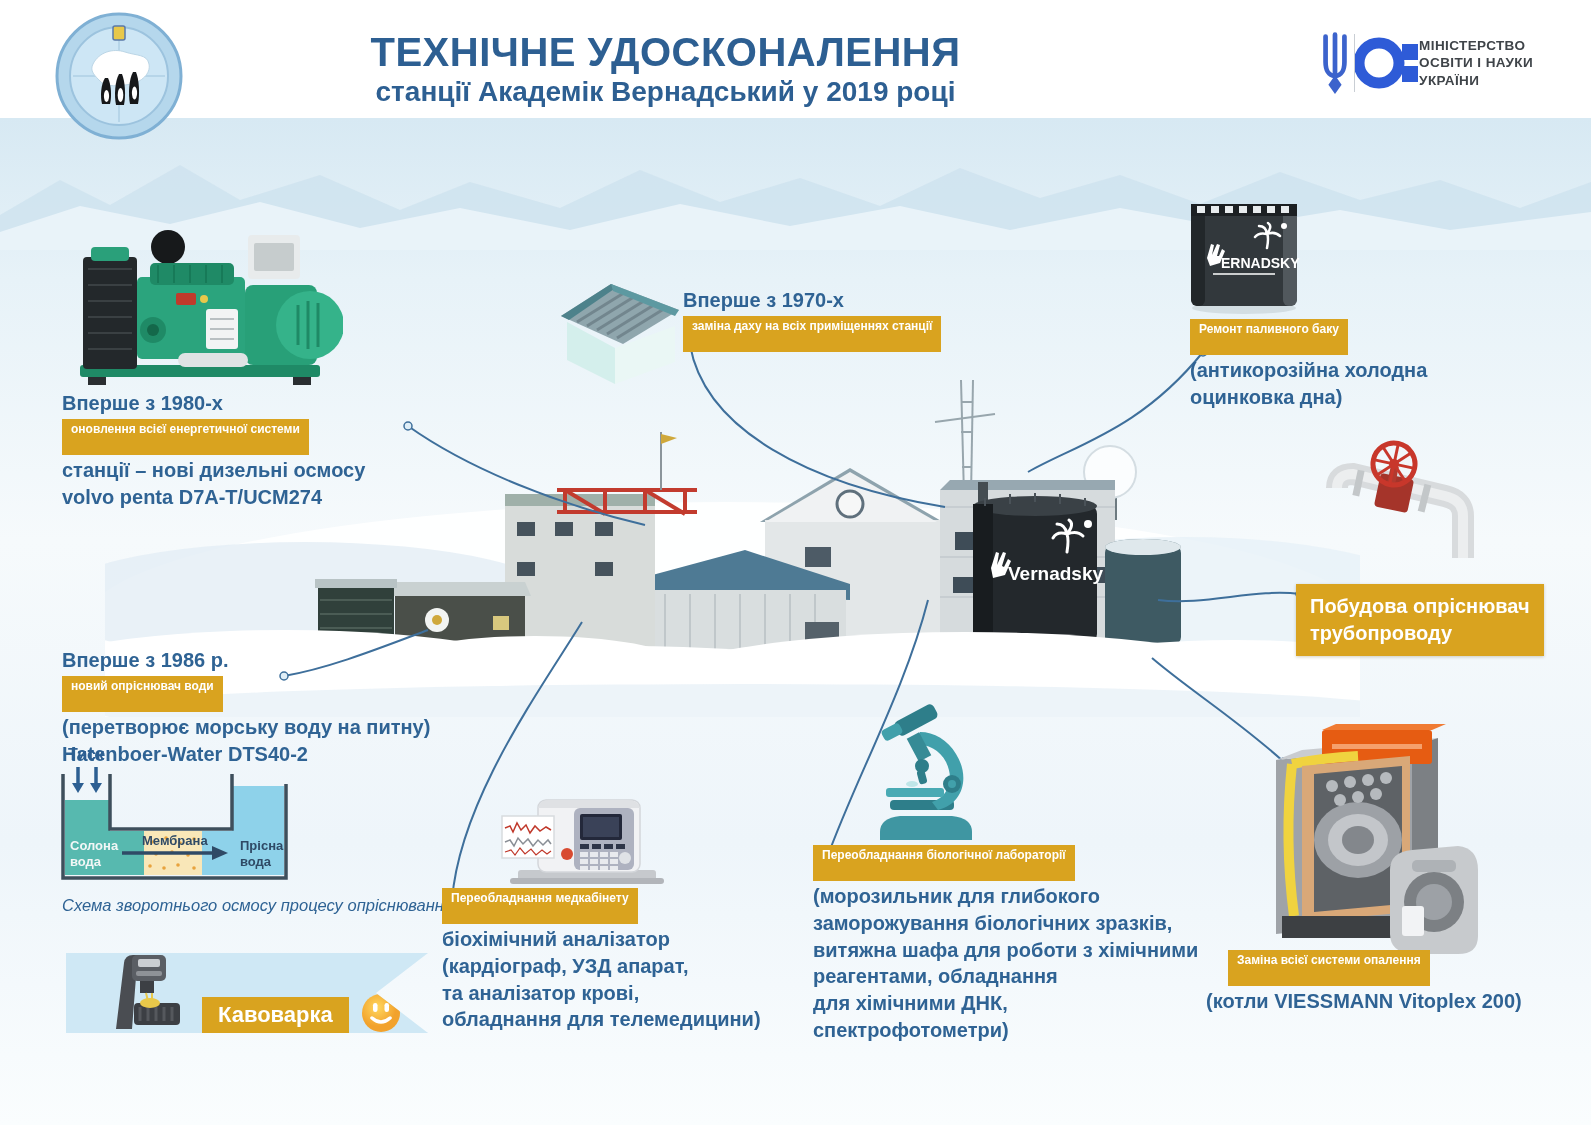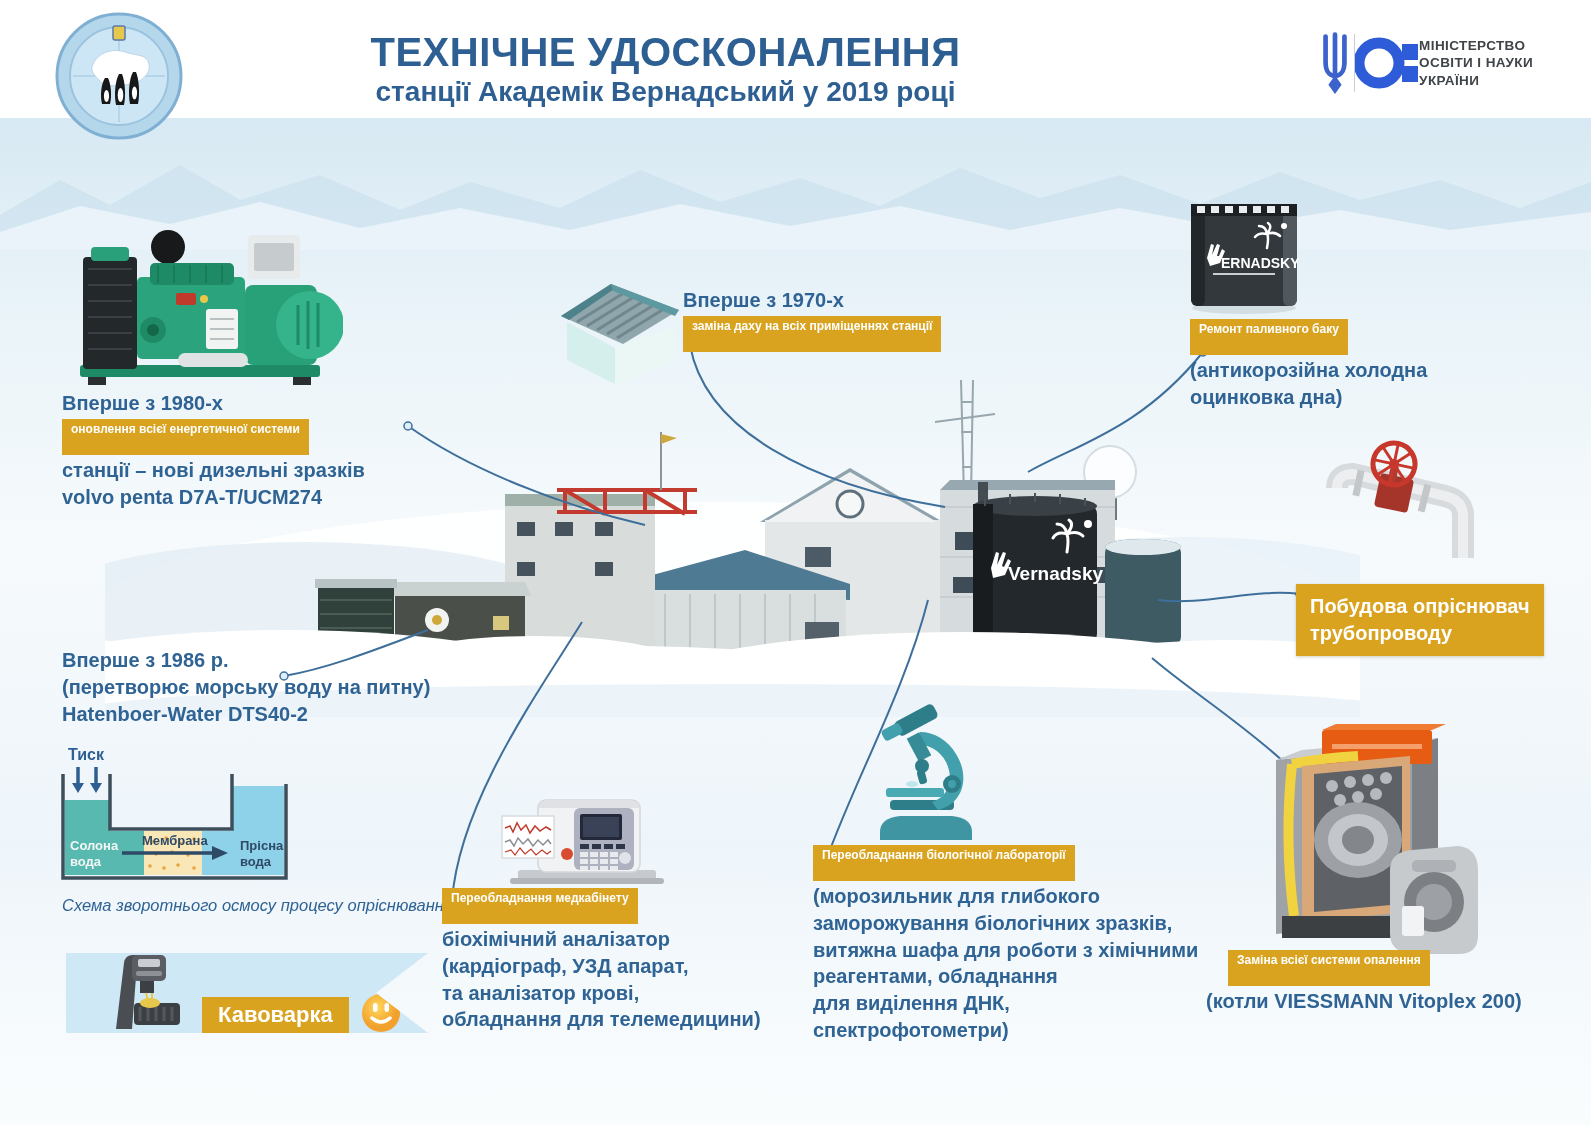--- a/index.html
+++ b/index.html
@@ -296,21 +296,21 @@
       <line x1="240" y1="100" x2="240" y2="140"></line>
         <line x1="250" y1="96" x2="250" y2="144"></line>
         <line x1="260" y1="98" x2="260" y2="142"></line>
     </g>
     <rect x="120" y="148" width="70" height="14" rx="7" fill="#dfe3e4"></rect>
   </svg>
 
   <div class="abs" style="left:62px;top:390px;">
     <div class="blue-line">Вперше з 1980-х</div>
     <div><span class="hl">оновлення всієї енергетичної системи</span></div>
-    <div class="blue-line">станції – нові дизельні зразків</div>
+    <div class="blue-line">станції – нові дизельні осмосу</div>
     <div class="blue-line">volvo penta D7A-T/UCM274</div>
   </div>
 
   <svg class="abs" style="left:553px;top:270px;" width="132" height="118" viewBox="0 0 132 118">
     <polygon points="14,52 62,78 62,114 14,90" fill="#d4efec"></polygon>
     <polygon points="62,78 122,56 122,92 62,114" fill="#eaf7f5"></polygon>
     <polygon points="8,46 58,14 126,40 70,74" fill="#8fa6ad"></polygon>
     <polygon points="8,46 58,14 64,17 16,50" fill="#4d828b"></polygon>
     <g stroke="#72868e" stroke-width="3">
       <line x1="24" y1="52" x2="74" y2="21"></line>
@@ -378,20 +378,21 @@
     <rect x="96" y="44" width="7" height="28" transform="rotate(14 99 58)" fill="#c3c7c9"></rect>
   </svg>
 
   <div class="abs gold-block" style="left:1296px;top:584px;">
     <div>Побудова опріснювач</div>
     <div>трубопроводу</div>
   </div>
 
   <div class="abs" style="left:62px;top:647px;">
     <div class="blue-line">Вперше з 1986 р.</div>
+    <div><span class="hl">новий опріснювач води</span></div>
     <div class="blue-line">(перетворює морську воду на питну)</div>
     <div class="blue-line">Hatenboer-Water DTS40-2</div>
   </div>
 
   <svg class="abs" style="left:56px;top:742px;" width="240" height="152" viewBox="0 0 240 152">
     <text x="12" y="18" font-size="16" font-weight="bold" fill="#2d5f92" font-family="Liberation Sans,sans-serif">Тиск</text>
     <g stroke="#2d5f92" stroke-width="3.5">
       <line x1="22" y1="25" x2="22" y2="42"></line>
         <line x1="40" y1="25" x2="40" y2="42"></line>
     </g>
@@ -519,21 +520,21 @@
       <circle cx="92" cy="92" r="4" fill="#41a0ab"></circle>
     <ellipse cx="52" cy="92" rx="6" ry="3" fill="#bfe6e8"></ellipse>
   </svg>
 
   <div class="abs" style="left:813px;top:843px;">
     <div><span class="hl">Переобладнання біологічної лабораторії</span></div>
     <div class="blue-line">(морозильник для глибокого</div>
     <div class="blue-line">заморожування біологічних зразків,</div>
     <div class="blue-line">витяжна шафа для роботи з хімічними</div>
     <div class="blue-line">реагентами, обладнання</div>
-    <div class="blue-line">для виділення ДНК,</div>
+    <div class="blue-line">для хімічними ДНК,</div>
     <div class="blue-line">спектрофотометри)</div>
   </div>
 
   <svg class="abs" style="left:1262px;top:720px;" width="228" height="242" viewBox="0 0 228 242">
     <polygon points="14,40 150,26 150,200 14,214" fill="#9fa3a8"></polygon>
     <polygon points="14,40 40,30 176,18 150,26" fill="#c9ccd0"></polygon>
     <polygon points="150,26 176,18 176,192 150,200" fill="#7c8084"></polygon>
     <rect x="60" y="10" width="110" height="34" rx="3" fill="#e65c12"></rect>
     <polygon points="60,10 74,4 184,4 170,10" fill="#f07b33"></polygon>
     <rect x="70" y="24" width="90" height="5" fill="#f5a06c"></rect>

